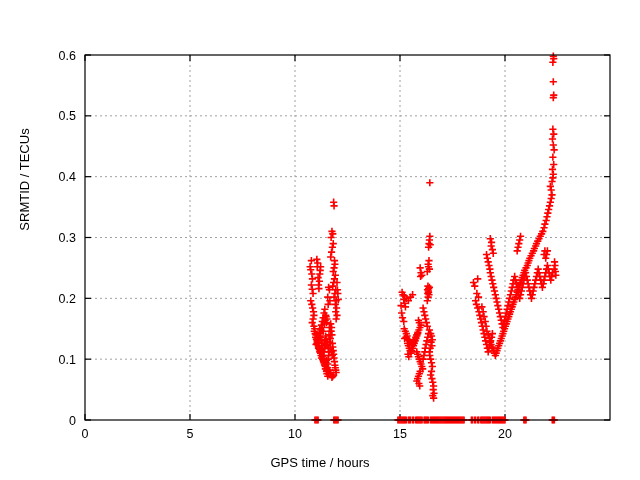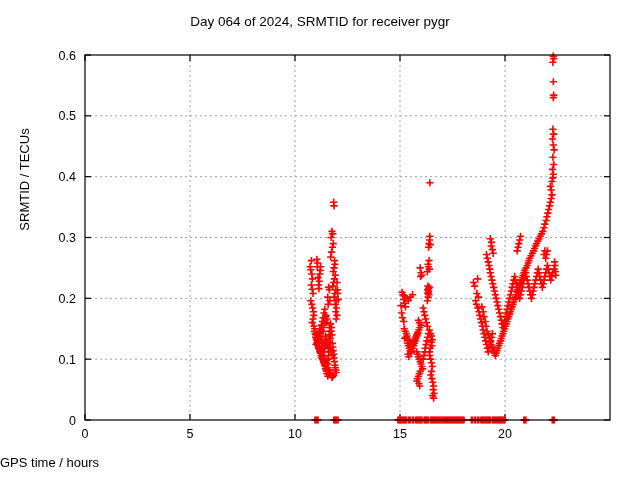--- a/index.html
+++ b/index.html
@@ -14,31 +14,30 @@
     position:absolute;left:0;top:14px;width:640px;
     text-align:center;font-size:13.5px;color:#000;
   }
   #ylabel{
     position:absolute;left:-76px;top:172px;width:200px;
     text-align:center;font-size:13px;color:#000;
     transform:rotate(-90deg);transform-origin:center center;
   }
   #xlabel{
     position:absolute;left:0;top:455px;width:640px;
-    font-size:13px;color:#000;
+    text-align:center;font-size:13px;color:#000;
   }
   #plotwrap{position:absolute;left:0;top:0;width:640px;height:480px;}
   svg{display:block;}
 </style>
 </head>
 <body>
 
 <div id="stage">
 
-  <div id="title">Day 064 of 2024, SRMTID for receiver pygr</div>
   <div id="ylabel">SRMTID / TECUs</div>
   <div id="xlabel">GPS time / hours</div>
 
   <div id="plotwrap">
     <svg id="plot" width="640" height="480">
       <g id="gridlines">
           <line x1="190" y1="55" x2="190" y2="420" stroke="#a0a0a0" stroke-width="1" stroke-dasharray="2,3"></line>
           <line x1="295" y1="55" x2="295" y2="420" stroke="#a0a0a0" stroke-width="1" stroke-dasharray="2,3"></line>
           <line x1="400" y1="55" x2="400" y2="420" stroke="#a0a0a0" stroke-width="1" stroke-dasharray="2,3"></line>
           <line x1="505" y1="55" x2="505" y2="420" stroke="#a0a0a0" stroke-width="1" stroke-dasharray="2,3"></line>

